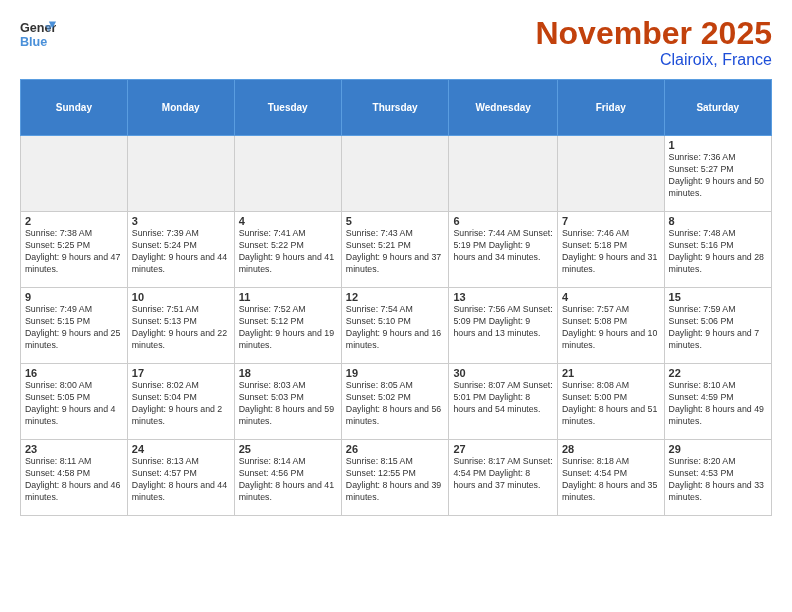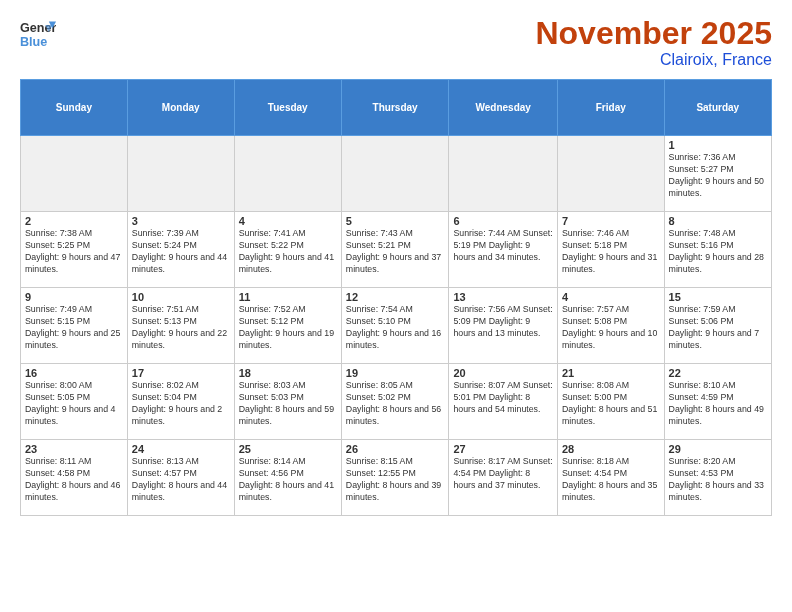--- a/index.html
+++ b/index.html
@@ -259,21 +259,21 @@
 and 59 minutes.</div>
           </td>
           <td>
             <span class="day-number">19</span>
             <div class="day-info">Sunrise: 8:05 AM
 Sunset: 5:02 PM
 Daylight: 8 hours
 and 56 minutes.</div>
           </td>
           <td>
-            <span class="day-number">20</span>
+            <span class="day-number">30</span>
             <div class="day-info">Sunrise: 8:07 AM
 Sunset: 5:01 PM
 Daylight: 8 hours
 and 54 minutes.</div>
           </td>
           <td>
             <span class="day-number">21</span>
             <div class="day-info">Sunrise: 8:08 AM
 Sunset: 5:00 PM
 Daylight: 8 hours

